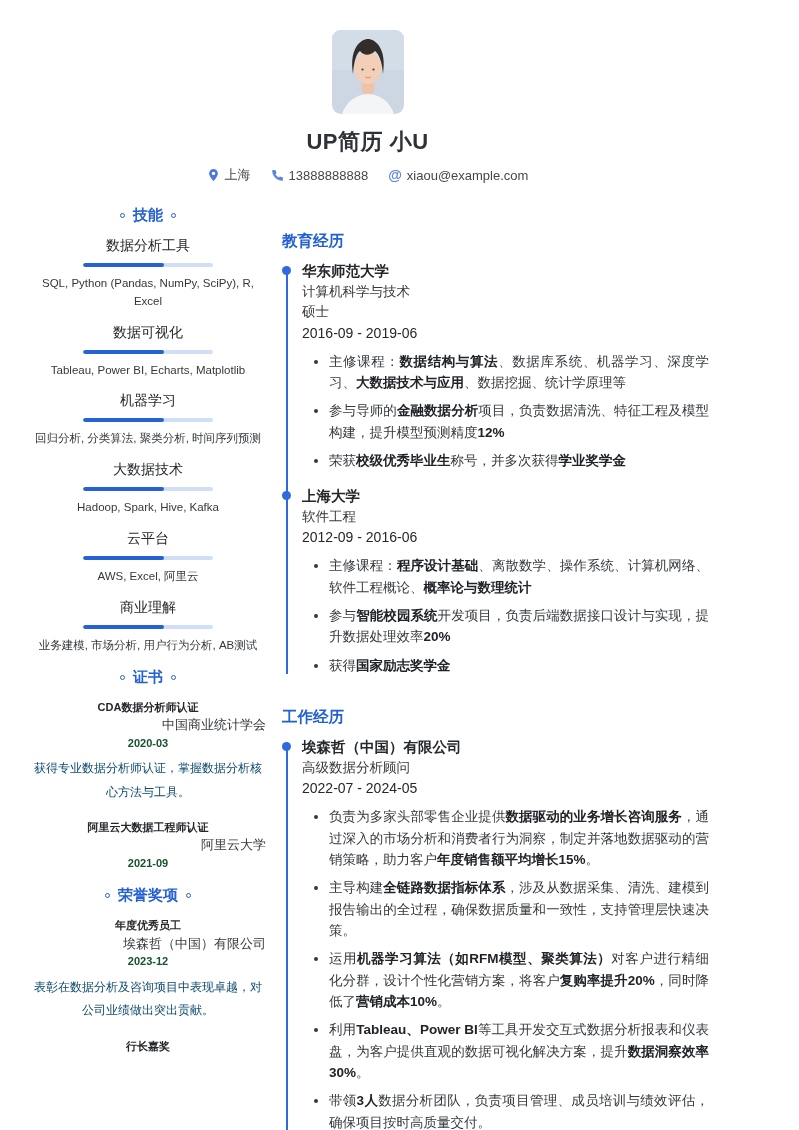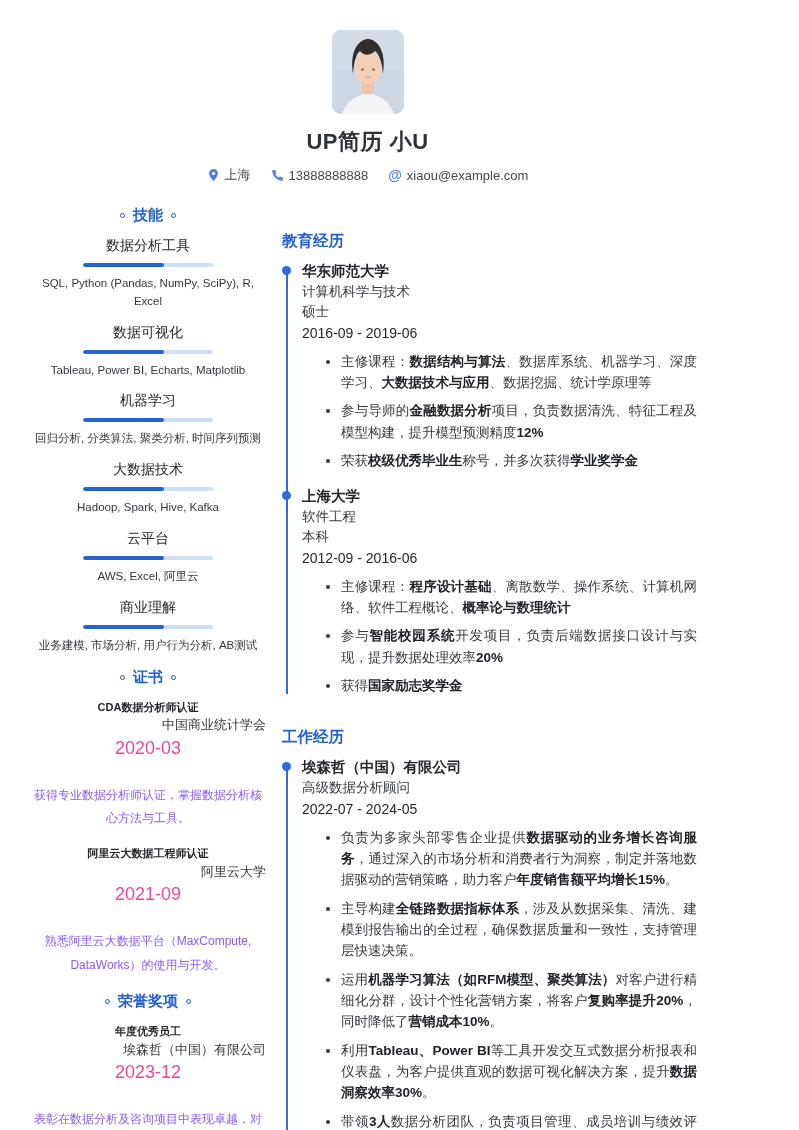--- a/index.html
+++ b/index.html
@@ -38,22 +38,22 @@
   }
   .skill-item { margin-bottom:13px; }
   .skill-name { font-size:14px; font-weight:400; color:#24272b; margin-bottom:8px; }
   .bar { width:130px; height:4px; border-radius:2px; background:#cfdff6; margin:0 auto 8px; overflow:hidden; }
   .bar-fill { height:100%; border-radius:2px; background:#2563d4; }
   .skill-detail { font-size:11.5px; color:#34383d; line-height:1.55; }
 
   .side-entry { margin-bottom:15px; }
   .side-entry-name { font-size:11px; font-weight:700; color:#24272b; line-height:1.5; }
   .side-entry-org  { font-size:13px; color:#34383d; line-height:1.5;text-align:right; }
-  .side-entry-date { font-size:18px; font-weight:400; color:#ec4899; line-height:1.5; }
-  .side-entry-desc { font-size:12px; color:#8b5cf6; line-height:1.95; margin-top:22px; }
+  .side-entry-date { font-size:11px; font-weight:700; color:#14532d; line-height:1.5; }
+  .side-entry-desc { font-size:12px; color:#0c4a6e; line-height:1.95; margin-top:6px; }
   .side-section { margin-bottom:10px; }
 
   
   .msection-title { color:#2360d2; font-weight:700; font-size:15.5px; margin-bottom:9px;margin-top:31px; }
   .msection { margin-bottom:14px; }
   .timeline { position:relative; padding-left:20px; }
   .timeline::before {
     content:""; position:absolute; left:3.5px; top:7px; bottom:2px;
     width:2px; background:#2f6bdd;
   }
@@ -61,21 +61,21 @@
   .entry:last-child { margin-bottom:0; }
   .dot {
     position:absolute; left:-20.5px; top:4.5px; width:9px; height:9px;
     border-radius:50%; background:#2f6bdd;
   }
   .entry-title { font-size:14.5px; font-weight:700; color:#24272b; line-height:1.45; }
   .entry-sub   { font-size:13.5px; color:#34383d; line-height:1.5;font-family:Liberation Serif, serif; }
   .entry-date  { font-size:14px; font-weight:400; color:#24272b; line-height:1.5; margin-bottom:4px; }
   .entry ul { margin:0; padding-left:27px; }
   .entry li {
-    font-size:13.5px; color:#34383d; line-height:1.58; margin:7px 12px;
+    font-size:13.5px; color:#34383d; line-height:1.58; margin:7px 0;
     text-align:justify;
   }
   .entry li b, .entry li .seg-b { font-weight:700; color:#202328; }
 </style>
 </head>
 <body>
 
 <div class="page">
   <div class="top">
     <span class="photo">
@@ -177,21 +177,20 @@
           <div class="side-entry">
             <div class="side-entry-name">CDA数据分析师认证</div>
             <div class="side-entry-org">中国商业统计学会</div>
             <div class="side-entry-date">2020-03</div>
             <div class="side-entry-desc">获得专业数据分析师认证，掌握数据分析核心方法与工具。</div>
           </div>
           <div class="side-entry">
             <div class="side-entry-name">阿里云大数据工程师认证</div>
             <div class="side-entry-org">阿里云大学</div>
             <div class="side-entry-date">2021-09</div>
-            <div class="side-entry-desc">熟悉阿里云大数据平台（MaxCompute, DataWorks）的使用与开发。</div>
           </div>
         </section>
         <section class="side-section">
           <div class="side-header">
             <span class="ring"></span>
             <span>荣誉奖项</span>
             <span class="ring"></span>
           </div>
           <div class="side-entry">
             <div class="side-entry-name">年度优秀员工</div>
@@ -217,21 +216,20 @@
               <ul>
                 <li><span>主修课程：</span><b>数据结构与算法</b><span>、数据库系统、机器学习、深度学习、</span><b>大数据技术与应用</b><span>、数据挖掘、统计学原理等</span></li>
                 <li><span>参与导师的</span><b>金融数据分析</b><span>项目，负责数据清洗、特征工程及模型构建，提升模型预测精度</span><b>12%</b></li>
                 <li><span>荣获</span><b>校级优秀毕业生</b><span>称号，并多次获得</span><b>学业奖学金</b></li>
               </ul>
             </div>
             <div class="entry">
               <span class="dot"></span>
               <div class="entry-title">上海大学</div>
               <div class="entry-sub">软件工程</div>
-              <div class="entry-sub">本科</div>
               <div class="entry-date">2012-09 - 2016-06</div>
               <ul>
                 <li><span>主修课程：</span><b>程序设计基础</b><span>、离散数学、操作系统、计算机网络、软件工程概论、</span><b>概率论与数理统计</b></li>
                 <li><span>参与</span><b>智能校园系统</b><span>开发项目，负责后端数据接口设计与实现，提升数据处理效率</span><b>20%</b></li>
                 <li><span>获得</span><b>国家励志奖学金</b></li>
               </ul>
             </div>
           </div>
         </section>
         <section class="msection">

